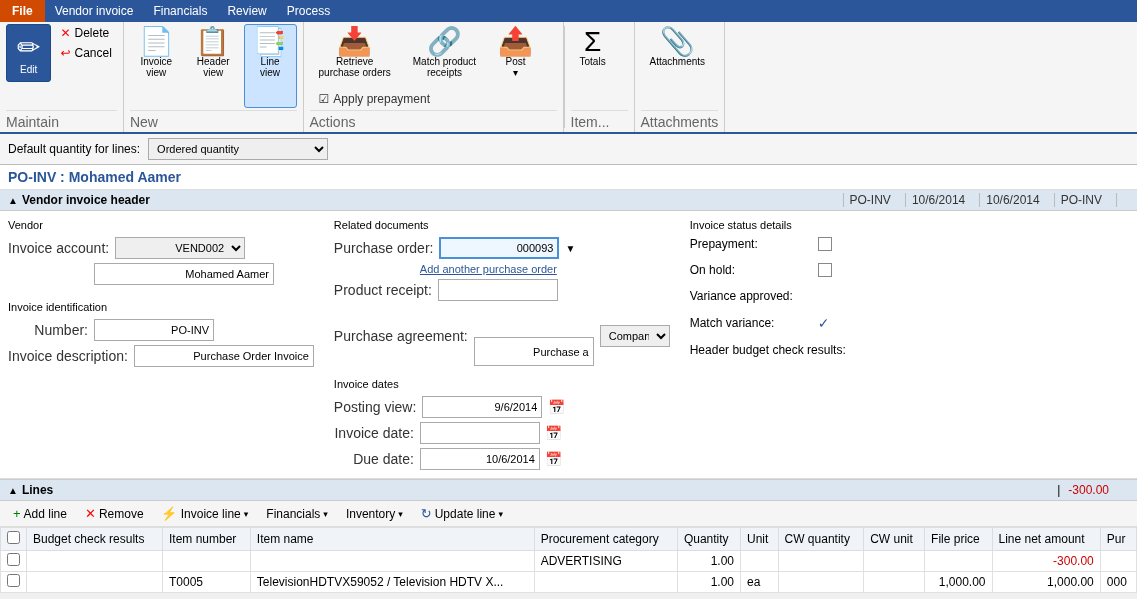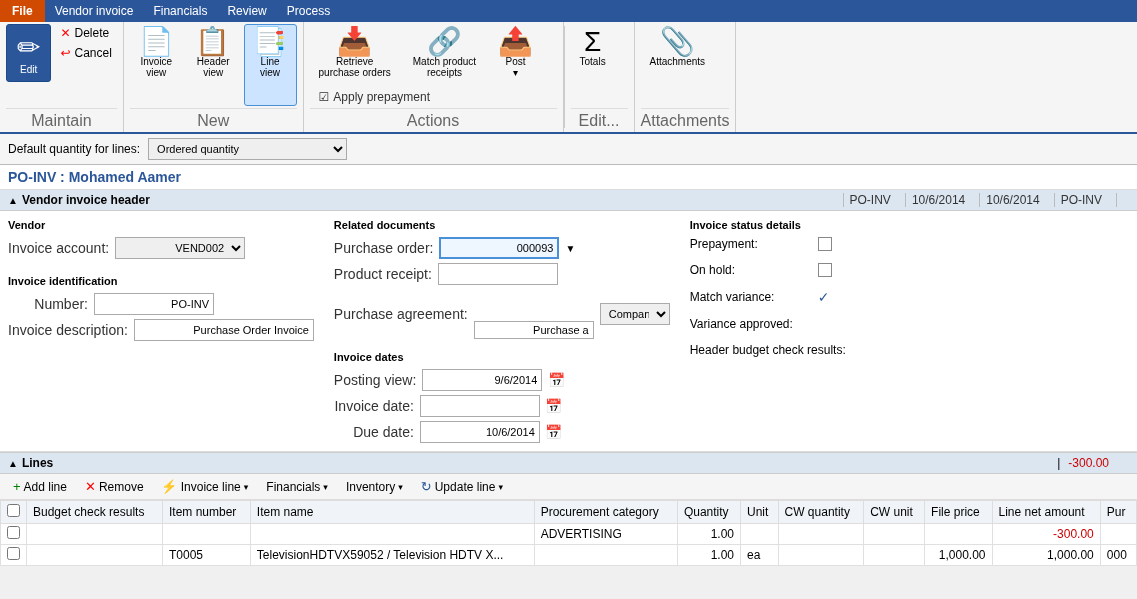--- a/index.html
+++ b/index.html
@@ -6,35 +6,35 @@
     body { background: #f0f0f0; width: 1137px; height: 599px; overflow: hidden; }
 
     
     .menu-bar { display: flex; background: #2b579a; height: 22px; align-items: center; }
     .file-btn { background: #d04a02; color: white; padding: 2px 12px; height: 22px; display: flex; align-items: center; font-size: 12px; font-weight: bold; cursor: pointer; }
     .menu-item { color: white; padding: 2px 10px; font-size: 12px; cursor: pointer; }
 
     
     .toolbar { background: #f5f5f5; border-bottom: 1px solid #bbb; padding: 4px 8px; display: flex; align-items: center; gap: 8px; }
     .toolbar label { font-size: 12px; }
-    .toolbar select { height: 22px; padding: 1px 4px; border: 1px solid #aaa; font-size: 11px; width: 199px; }
+    .toolbar select { height: 22px; padding: 1px 4px; border: 1px solid #aaa; font-size: 11px; width: 180px; }
 
     
     .page-title { color: #2b579a; font-size: 14px; font-weight: bold; padding: 4px 8px; background: white; border-bottom: 1px solid #ddd; }
 
     
     .section-header { background: #dce6f1; padding: 3px 8px; font-weight: bold; font-size: 12px; display: flex; align-items: center; justify-content: space-between; border-bottom: 1px solid #ccc; }
     .section-header .title { display: flex; align-items: center; gap: 4px; }
     .section-header .meta { display: flex; gap: 8px; font-weight: normal; font-size: 11px; color: #333; }
     .section-header .meta span { padding: 0 6px; border-left: 1px solid #bbb; }
 
     
     .form-area { display: flex; padding: 8px; gap: 20px; border-bottom: 1px solid #ddd; }
     .form-col { display: flex; flex-direction: column; gap: 4px; min-width: 220px; }
-    .form-col h4 { font-size: 11px; font-weight: bold; margin-bottom: 2px; }
+    .form-col h4 { font-size: 11px; font-weight: normal; margin-bottom: 2px; }
     .form-row { display: flex; align-items: center; gap: 6px; }
     .form-row label { font-size: 14px; color: #333; min-width: 80px; text-align: right; }
     .form-row input, .form-row select { height: 22px; border: 1px solid #aaa; padding: 1px 4px; font-size: 11px; text-align: right; }
     .form-row input { min-width: 120px; }
     .form-link { color: #2b579a; text-decoration: underline; cursor: pointer; font-size: 11px; margin-left: 86px; }
 
     
     .lines-section { flex: 1; display: flex; flex-direction: column; }
     .lines-header { background: #dce6f1; padding: 3px 8px; font-weight: bold; font-size: 12px; display: flex; align-items: center; justify-content: space-between; border-bottom: 1px solid #ccc; border-top: 1px solid #ccc; }
     .lines-toolbar { background: #f5f5f5; padding: 2px 6px; display: flex; align-items: center; gap: 4px; border-bottom: 1px solid #ddd; }
@@ -44,21 +44,21 @@
     
     .table-container { flex: 1; overflow: auto; }
     table { width: 100%; border-collapse: collapse; font-size: 11px; }
     th { background: #f0f4f8; border: 1px solid #ddd; padding: 3px 6px; text-align: left; font-weight: normal; white-space: nowrap; position: sticky; top: 0; }
     td { border: 1px solid #e0e0e0; padding: 2px 6px; white-space: nowrap; }
     .checkbox-cell { width: 24px; text-align: center; }
 
     .calendar-icon { cursor: pointer; font-size: 14px; color: #555; }
     .group-block { display: flex; flex-direction: column; border-right: 1px solid #ccc; padding: 2px 6px; }
     .group-block .btns { display: flex; gap: 4px; flex: 1; }
-    .group-block .glabel { font-size: 16px; color: #666; text-align: center; padding-top: 3px; border-top: 1px solid #ddd; margin-top: 2px; }
+    .group-block .glabel { font-size: 14px; color: #666; padding-top: 3px; border-top: 1px solid #ddd; margin-top: 2px; }
 
     .big-btn { display: flex; flex-direction: column; align-items: center; cursor: pointer; padding: 3px 8px; border: 1px solid transparent; border-radius: 3px; }
     .big-btn .bicon { font-size: 28px; line-height: 1; }
     .big-btn .blabel { font-size: 10px; text-align: center; white-space: nowrap; }
 
     .small-btns { display: flex; flex-direction: column; gap: 2px; justify-content: center; }
     .sm-btn { display: flex; align-items: center; gap: 4px; cursor: pointer; padding: 1px 4px; border: 1px solid transparent; border-radius: 2px; font-size: 11px; }
     .sm-icon { font-size: 12px; }
 
     .edit-big { display: flex; flex-direction: column; align-items: center; background: #2b579a; color: white; padding: 6px 10px; border-radius: 3px; cursor: pointer; border: 1px solid #1a4a8a; }
@@ -151,21 +151,21 @@
 
   <div style="width:1px; background:#ccc; margin:4px 0;"></div>
 
   <div class="group-block" style="min-width:70px;">
     <div class="btns">
       <div class="big-btn">
         <div class="bicon">Σ</div>
         <div class="blabel">Totals</div>
       </div>
     </div>
-    <div class="glabel">Edit...</div>
+    <div class="glabel">Item...</div>
   </div>
 
   <div class="group-block" style="min-width:80px;">
     <div class="btns">
       <div class="big-btn">
         <div class="bicon">📎</div>
         <div class="blabel">Attachments</div>
       </div>
     </div>
     <div class="glabel">Attachments</div>
@@ -201,46 +201,50 @@
   <div class="form-area">
 
     <div class="form-col">
       <h4>Vendor</h4>
       <div class="form-row">
         <label>Invoice account:</label>
         <select style="width:130px; height:22px; font-size:11px; border:1px solid #aaa;">
           <option>VEND002</option>
         </select>
       </div>
+      <div class="form-row" style="margin-left:86px;">
+        <input type="text" style="width: 180px; height: 22px; font-size: 11px; border: 1px solid rgb(170, 170, 170); background: rgb(255, 255, 255);" readonly="" value="Mohamed Aamer">
+      </div>
       <div style="height:8px;"></div>
       <h4>Invoice identification</h4>
       <div class="form-row">
         <label>Number:</label>
         <input type="text" style="width: 80px; height: 22px; font-size: 11px; border: 1px solid rgb(170, 170, 170);" value="PO-INV">
       </div>
       <div class="form-row">
         <label>Invoice description:</label>
         <input type="text" style="width: 180px; height: 22px; font-size: 11px; border: 1px solid rgb(170, 170, 170);" value="Purchase Order Invoice">
       </div>
     </div>
 
     <div class="form-col" style="min-width:280px;">
       <h4>Related documents</h4>
       <div class="form-row">
         <label>Purchase order:</label>
         <input type="text" style="width: 90px; height: 22px; font-size: 11px; border: 2px solid rgb(74, 144, 217); background: rgb(238, 246, 255);" value="000093">
         <span style="cursor:pointer; font-size:10px;">▼</span>
       </div>
+      <div class="form-link" style="margin-left:0; padding-left:86px;">Add another purchase order</div>
       <div class="form-row">
         <label>Product receipt:</label>
         <input type="text" style="width: 80px; height: 22px; font-size: 11px; border: 1px solid rgb(170, 170, 170);">
       </div>
       <div class="form-row">
         <label>Purchase agreement:</label>
-        <input type="text" style="width: 80px; height: 18px; font-size: 11px; border: 1px solid rgb(170, 170, 170); margin-top: 32px;" value="Purchase a">
+        <input type="text" style="width: 80px; height: 29px; font-size: 11px; border: 1px solid rgb(170, 170, 170); margin-top: 32px;" value="Purchase a">
         <select style="width:70px; height:22px; font-size:11px; border:1px solid #aaa;">
           <option>Company</option>
         </select>
       </div>
       <div style="height:4px;"></div>
       <h4>Invoice dates</h4>
       <div class="form-row">
         <label>Posting view:</label>
         <input type="text" style="width: 80px; height: 22px; font-size: 11px; border: 1px solid rgb(170, 170, 170);" value="9/6/2014">
         <span class="calendar-icon">📅</span>
@@ -262,25 +266,25 @@
       <div class="inv-status">
         <div class="inv-status-row">
           <label>Prepayment:</label>
           <div class="checkbox-sq"></div>
         </div>
         <div class="inv-status-row">
           <label>On hold:</label>
           <div class="checkbox-sq"></div>
         </div>
         <div class="inv-status-row">
+          <label>Variance approved:</label>
+        </div>
+        <div class="inv-status-row">
           <label>Match variance:</label>
           <span class="checkmark">✓</span>
-        </div>
-        <div class="inv-status-row">
-          <label>Variance approved:</label>
         </div>
         <div class="inv-status-row">
           <label>Header budget check results:</label>
         </div>
       </div>
     </div>
   </div>
 
   <div class="lines-section">
     <div class="lines-header">

